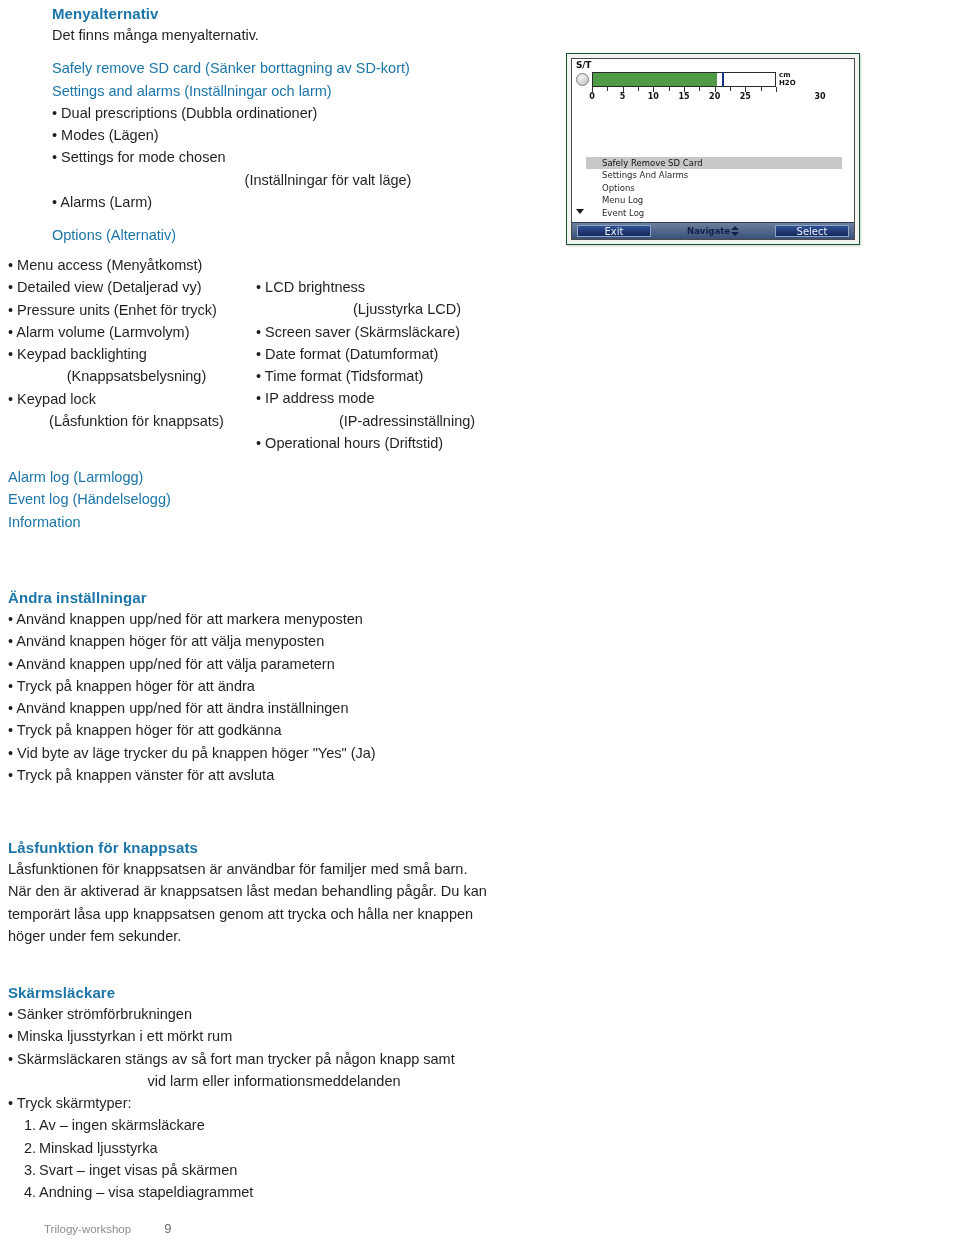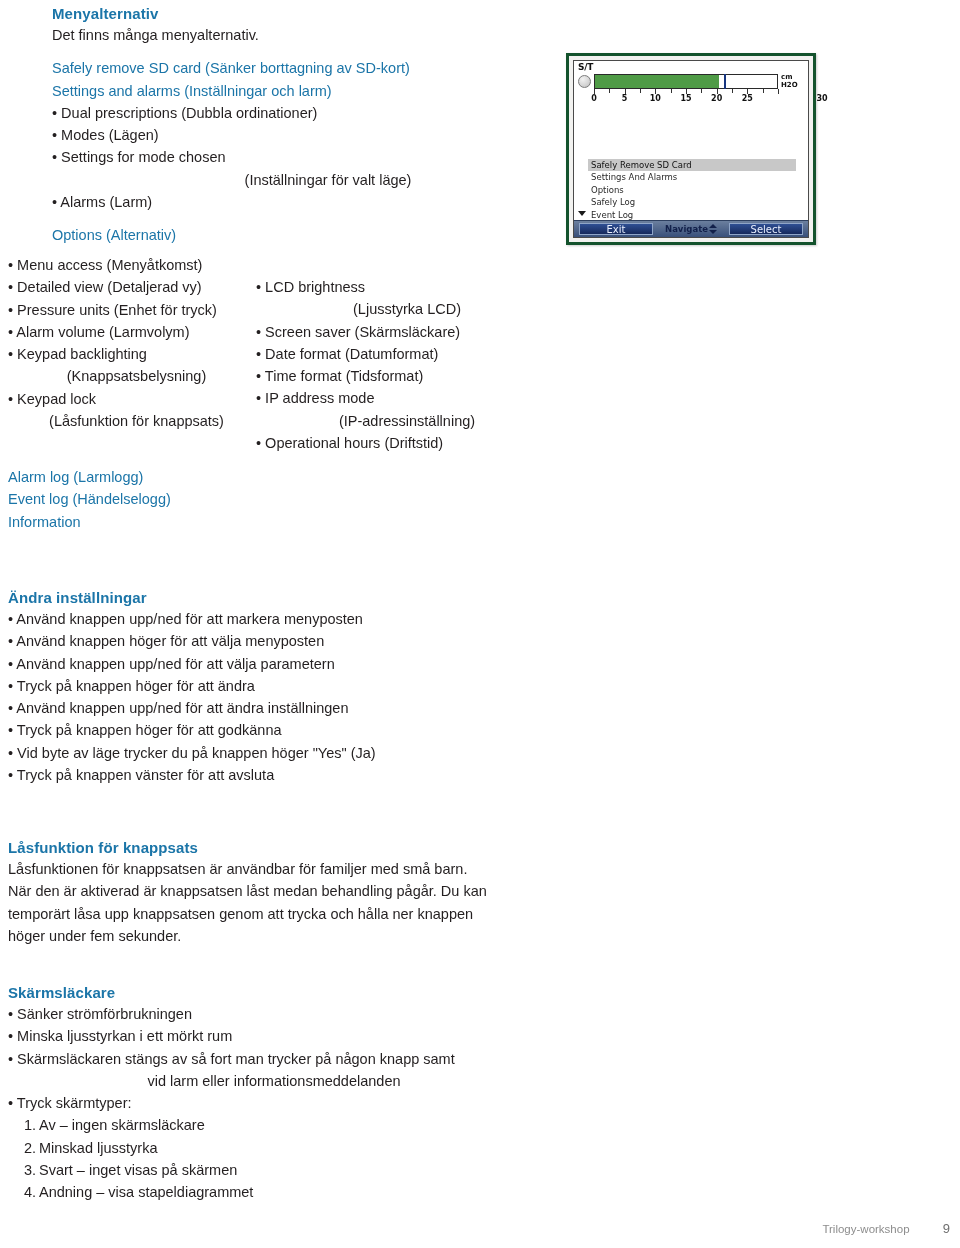--- a/index.html
+++ b/index.html
@@ -109,24 +109,24 @@
     padding-left: 16px;
     white-space: nowrap;
   }
   .num-line .n { display: inline-block; min-width: 15px; }
 
   
   #device {
     position: absolute;
     left: 566px;
     top: 53px;
-    width: 250px;
+    width: 294px;
     height: 192px;
     background: #f2f2f0;
-    border: 3px solid #14532d;
+    border: 1px solid #14532d;
     box-sizing: border-box;
     box-shadow: 1px 1px 2px rgba(0,0,0,0.20);
     padding: 4px;
   }
   #device-inner {
     position: relative;
     width: 100%;
     height: 100%;
     background: #ffffff;
     border: 1px solid #4a4a4a;
@@ -241,21 +241,21 @@
     background: #fff;
   }
   .mi {
     position: relative;
     height: 12.4px;
     margin-left: 14px;
     margin-right: 12px;
     font-size: 8.5px;
     line-height: 12.4px;
     color: #2a2a2a;
-    padding-left: 3px;
+    padding-left: 16px;
     white-space: nowrap;
   }
   .mi.selected {
     background: #c8c8c8;
     color: #111;
   }
   .scroll-caret {
     position: absolute;
     left: 4px;
     top: 52px;
@@ -316,23 +316,23 @@
   }
   .sk-arrows:before { top: 0; border-bottom: 4px solid #12204a; }
   .sk-arrows:after  { bottom: 0; border-top: 4px solid #12204a; }
 
   
   #footer {
     position: absolute;
     left: 0;
     right: 10px;
     bottom: 12px;
-    text-align: right;
     color: #8d8d8d;
     font-size: 11.5px;
+    padding-left: 44px;
   }
   #footer .fname { margin-right: 30px; }
   #footer .fpage { font-size: 13px; color: #6f6f6f; }
 </style>
 </head>
 <body>
 
 <div class="page">
 
   <div id="block-menu-options">
@@ -452,21 +452,21 @@
       <div class="menu-bar">
         <span class="mb-title">Menu</span>
         <span class="mb-page">1/6</span>
       </div>
 
       <div class="menu-list" id="device-menu-list">
         <div class="scroll-caret"></div>
       <div class="mi selected">Safely Remove SD Card</div>
           <div class="mi">Settings And Alarms</div>
           <div class="mi">Options</div>
-          <div class="mi">Safely Log</div>
+          <div class="mi">Menu Log</div>
           <div class="mi">Event Log</div>
         </div>
 
       <div class="softkeys">
         <div class="skbtn left">Exit</div>
         <div class="sk-mid"><span>Navigate</span><span class="sk-arrows"></span></div>
         <div class="skbtn right">Select</div>
       </div>
 
     </div>

